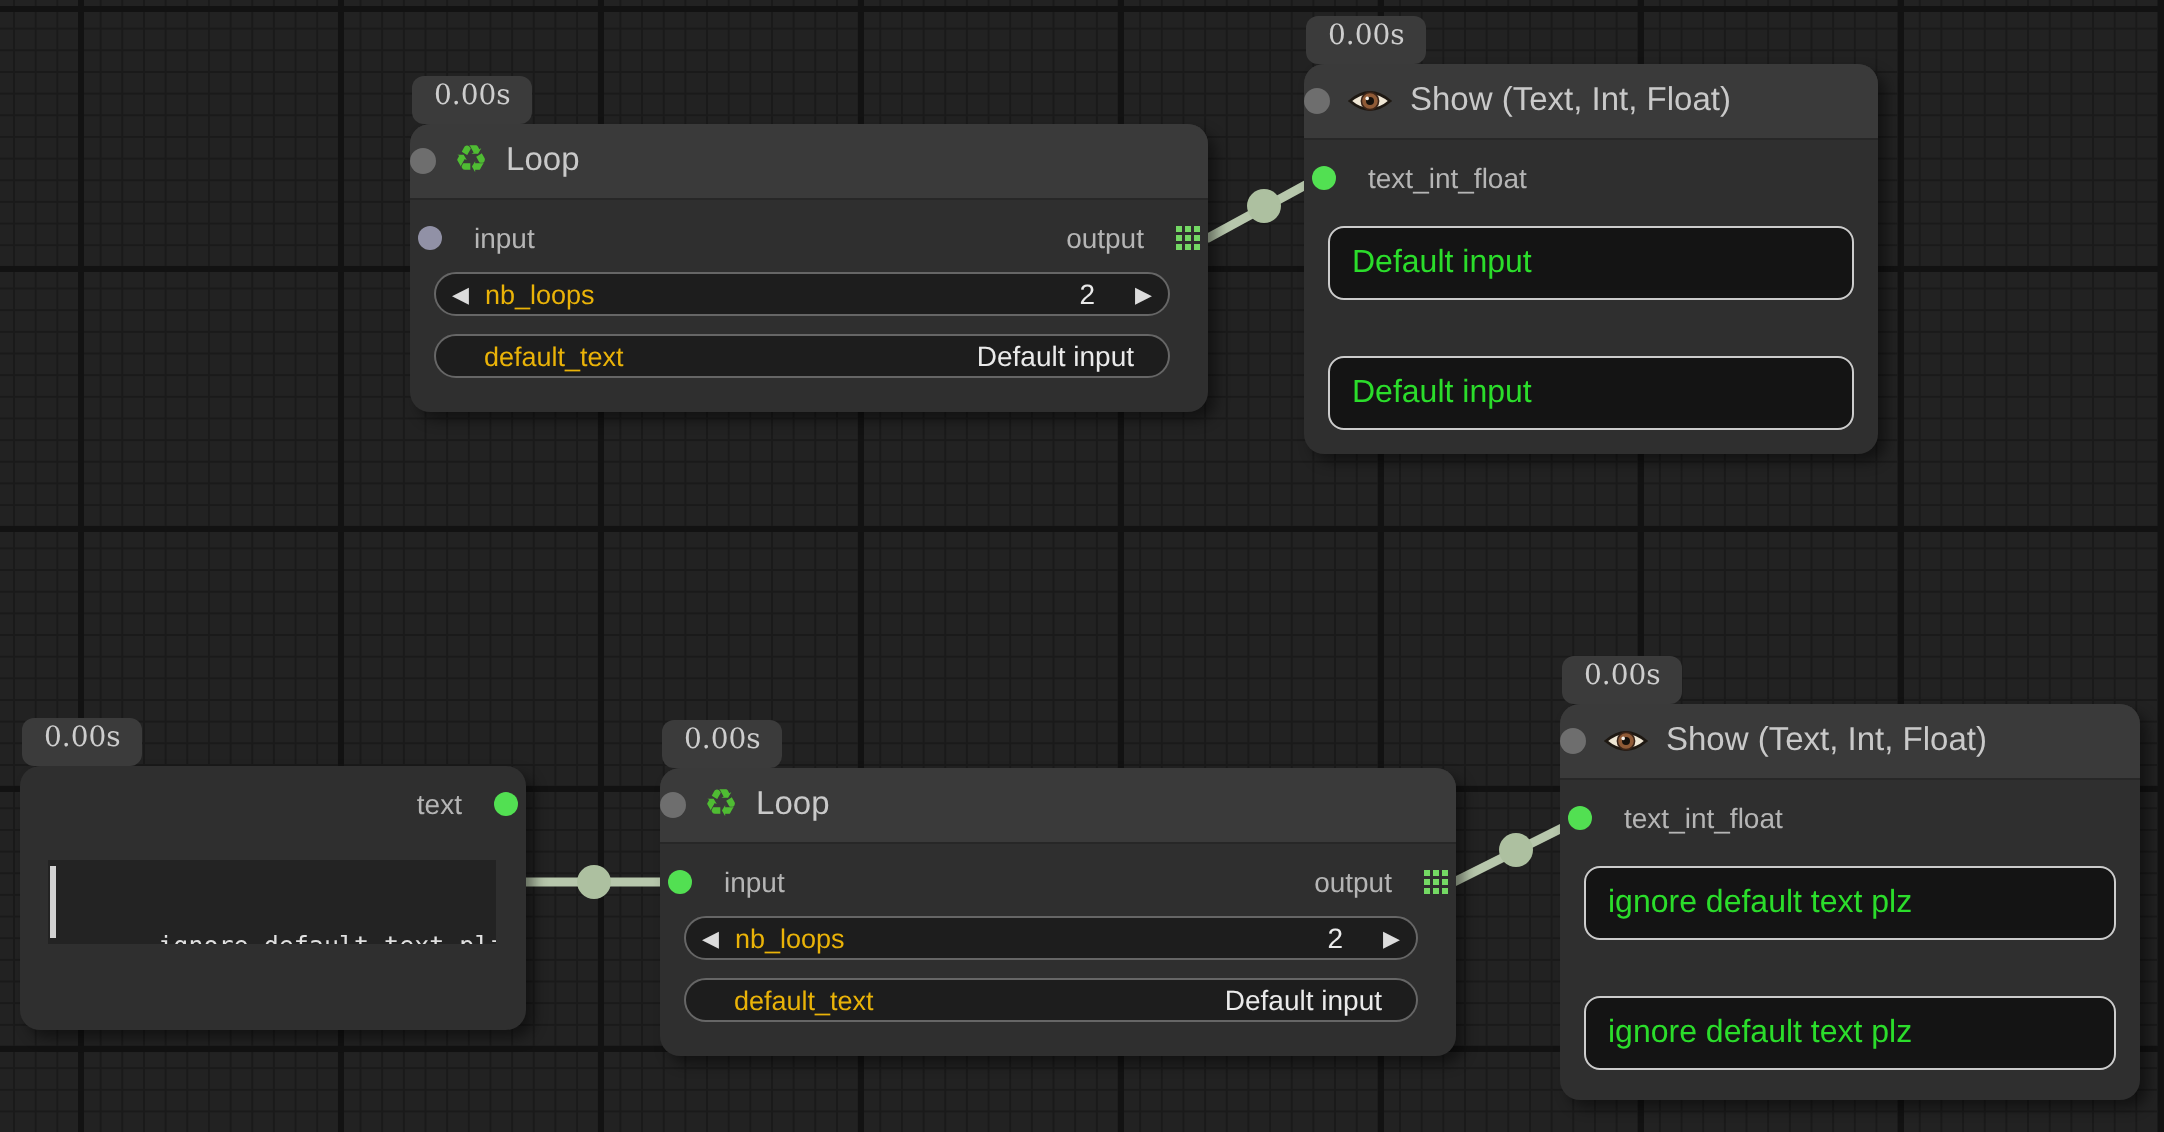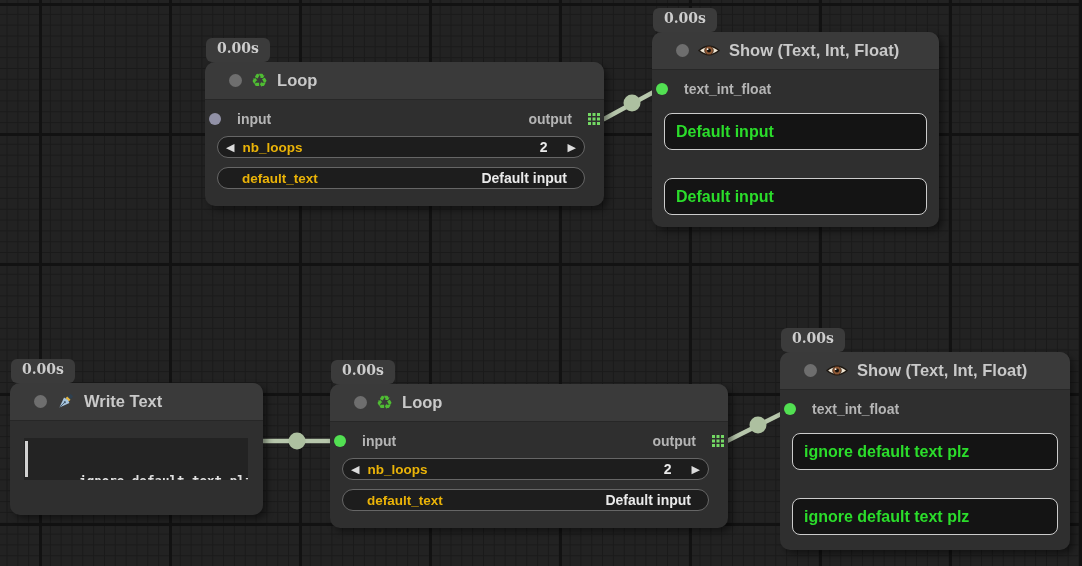--- a/index.html
+++ b/index.html
@@ -15,31 +15,30 @@
     background-size: 130px 130px, 130px 130px, 10.833px 10.833px, 10.833px 10.833px;
     background-position: 39px 3px, 39px 3px, 39px 3px, 39px 3px;
     font-family:"Liberation Sans", sans-serif;
   }
   svg.links { position:absolute; left:0; top:0; z-index:1; }
 
   .node {
     position:absolute; z-index:2;
     background:#2f2f2f; border-radius:10px;
     box-shadow:4px 4px 7px rgba(0,0,0,0.45);
-    font-weight:bold;
   }
   .badge {
     position:absolute; top:-24px; left:1px; height:24px;
     background:#3b3b3b; color:#cdcdcd;
     font-family:"DejaVu Serif", serif; font-size:14px;
     padding:2px 11px 0 11px; border-radius:6px;
   }
   .titlebar {
     height:38px; background:#3a3a3a; border-radius:10px 10px 0 0;
-    display:flex; align-items:center; gap:9px; padding:0 24px;
+    display:flex; align-items:center; gap:9px; padding:0 0;
     border-bottom:1px solid #272727;
   }
   .collapse-dot {
     width:13px; height:13px; border-radius:50%; background:#6e6e6e; flex:0 0 auto;
   }
   .title-icon { display:flex; align-items:center; flex:0 0 auto; }
   .recycle-glyph { color:#4fbc33; font-size:19px; line-height:19px; font-family:"DejaVu Sans", sans-serif; }
   .node-title { color:#c9c9c9; font-size:16.5px; white-space:nowrap; }
 
   .portrow {
@@ -170,34 +169,25 @@
     <div class="displaybox first">
       <span>Default input</span>
     </div>
     <div class="displaybox second">
       <span>Default input</span>
     </div>
   </div>
 
   <div class="node" style="left:10px; top:383px; width:253px; height:132px;">
     <div class="badge">0.00s</div>
-    <div class="titlebar">
-      <span class="collapse-dot"></span>
-      <span class="title-icon">
-        <svg width="19" height="19" viewBox="0 0 20 20">
-          <g transform="rotate(45 10 10)">
-            <rect x="8" y="0.5" width="4" height="4.5" rx="1" fill="#2e4050"></rect>
-            <rect x="7.6" y="5" width="4.8" height="2.6" fill="#e5b63e"></rect>
-            <path d="M10 19 L6 8.2 Q10 6.4 14 8.2 Z" fill="#a9c6de"></path>
-            <line x1="10" y1="18" x2="10" y2="10.5" stroke="#41586b" stroke-width="0.9"></line>
-            <circle cx="10" cy="11" r="1.1" fill="#41586b"></circle>
-          </g>
-        </svg>
-      </span>
-      <span class="node-title">Write Text</span>
+    <div class="portrow" style="justify-content:flex-end;">
+      <div class="port">
+        <span>text</span>
+        <span class="pdot green"></span>
+      </div>
     </div>
     <div class="textarea">
       <span class="caretbar"></span>
       <span>ignore default text plz</span>
     </div>
   </div>
 
   <div class="node" style="left:330px; top:384px; width:398px; height:144px;">
     <div class="badge">0.00s</div>
     <div class="titlebar">

